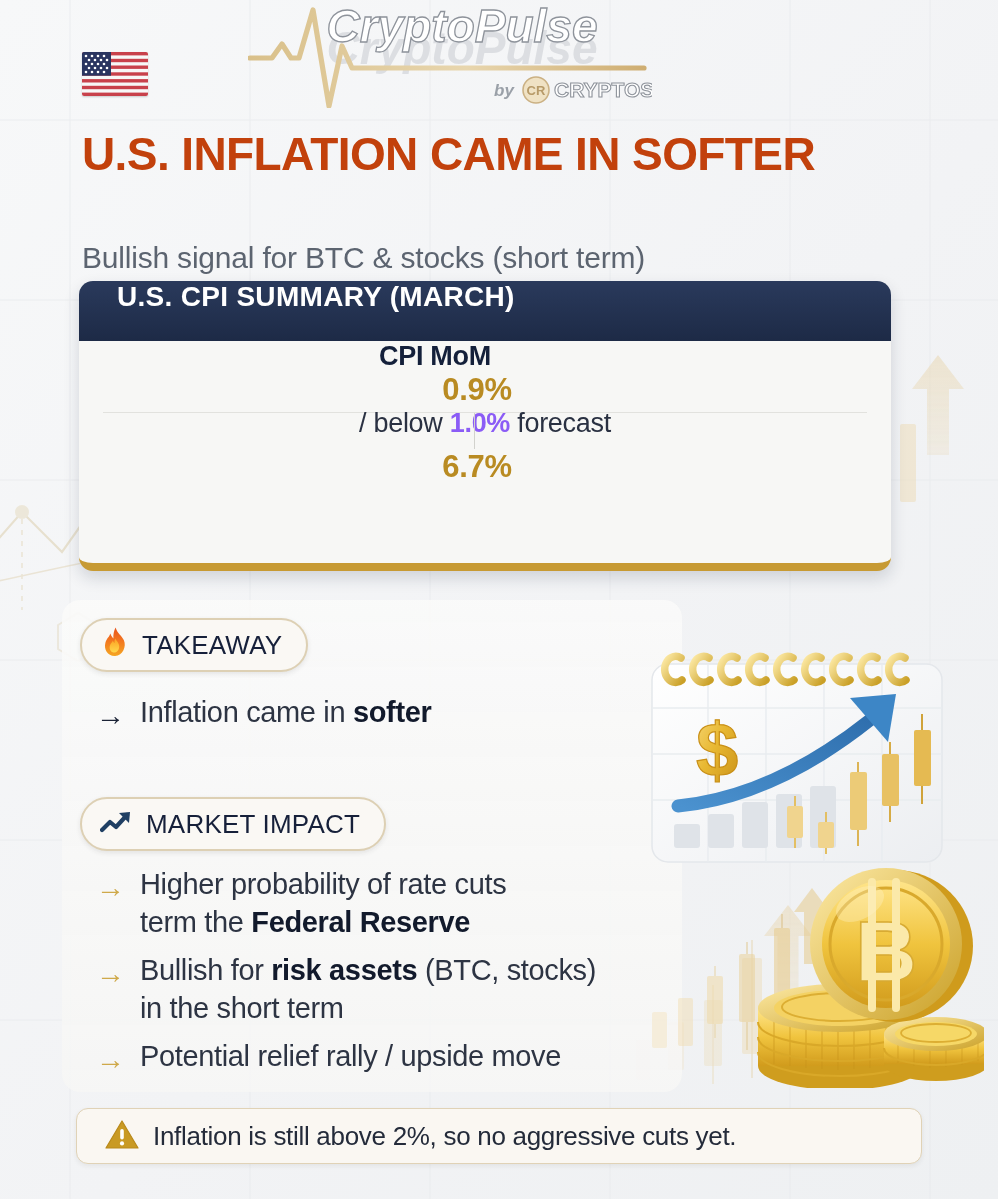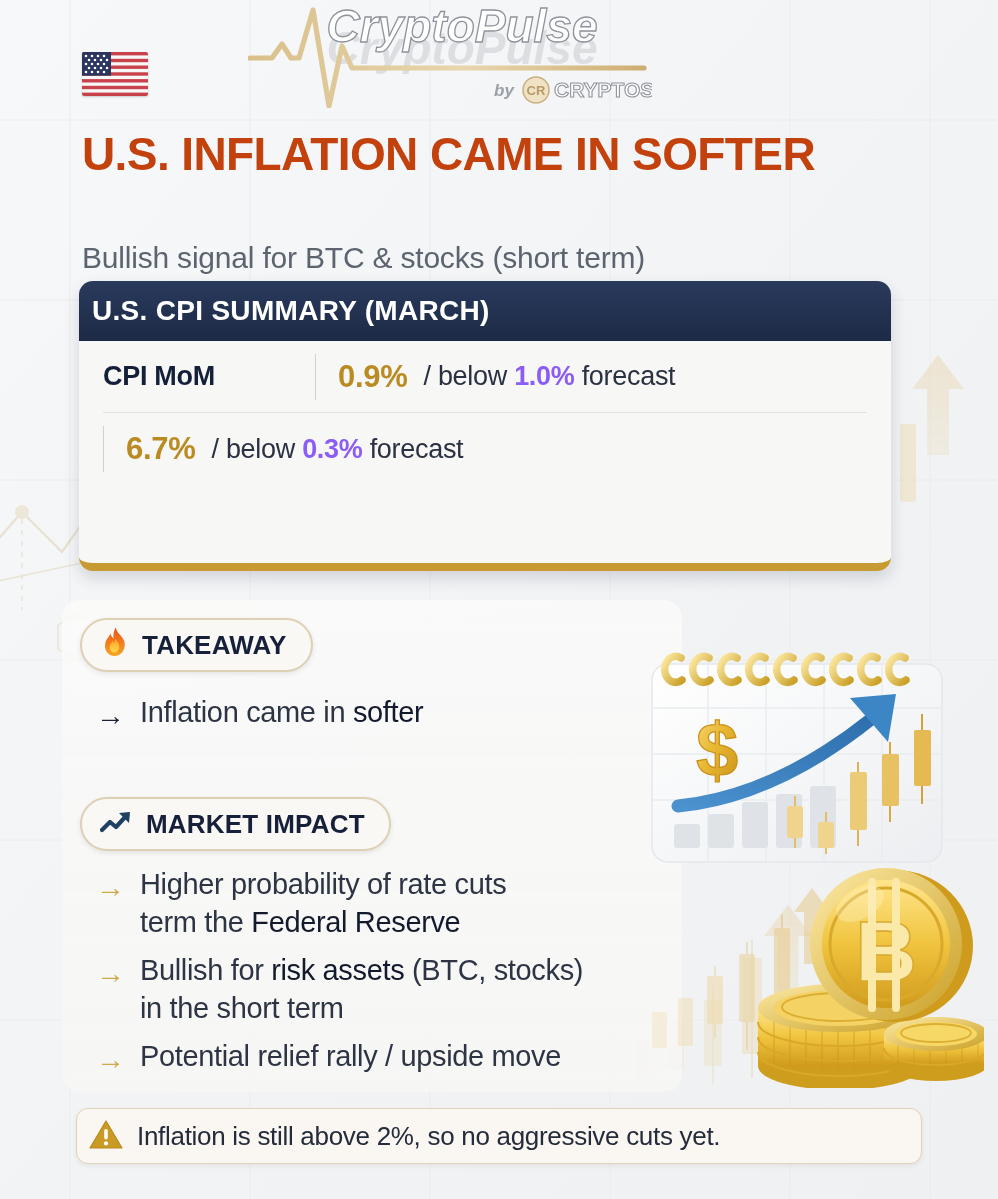--- a/index.html
+++ b/index.html
@@ -40,29 +40,30 @@
   
   .cpi-card {
     position:absolute; left:79px; top:281px; width:812px; height:290px;
     border-radius:14px; overflow:hidden;
     background:#f7f7f5;
     box-shadow:0 7px 16px rgba(25,35,60,.16);
     border-bottom:8px solid #c79a33;
   }
   .cpi-head {
     height:60px; background:linear-gradient(180deg,#2a3a5c 0%, #1d2a46 100%);
-    display:flex; align-items:center; padding-left:13px;
+    display:flex; align-items:flex-start; padding-left:38px;
   }
   .cpi-head-title {
     color:#fff; font-size:28px; font-weight:bold; letter-spacing:.3px;
   }
   .cpi-body { padding:0 24px; }
   .cpi-row {
     height:72px; display:flex; align-items:center;
     border-bottom:1px solid #e2e2de;
+    flex-direction:column;
   }
   .cpi-row:last-child { border-bottom:none; }
   .cpi-label {
     width:212px; font-size:27px; font-weight:bold; color:#14203a;
     letter-spacing:-0.3px; white-space:nowrap;
   }
   .cpi-sep { width:1px; height:46px; background:#d2d2cd; margin-right:22px; }
   .cpi-val {
     font-size:31px; font-weight:bold; color:#b98b22; letter-spacing:-0.3px;
     margin-right:16px; white-space:nowrap;
@@ -81,51 +82,51 @@
 
   
   .pill {
     position:absolute; display:inline-flex; align-items:center;
     height:54px; padding:0 24px 0 18px;
     background:#faf8f4; border:2px solid #ddd0b4;
     border-radius:27px;
     box-shadow:0 2px 5px rgba(40,40,35,.10);
   }
   .pill-label {
-    font-size:26px; font-weight:bold; color:#16203a; letter-spacing:.2px;
+    font-size:26px; font-weight:normal; color:#16203a; letter-spacing:.2px;
     margin-left:12px; white-space:nowrap;
   }
   #pill-takeaway { left:80px; top:618px; }
   #pill-market   { left:80px; top:797px; }
 
   
   .bullet {
     position:absolute; display:flex; align-items:flex-start; width:600px;
   }
   .bullet-arrow {
     flex:0 0 auto; width:44px; padding-top:3px;
     font-size:29px; line-height:1.28; font-weight:normal;
   }
   .arrow-dark { color:#1b2336; }
   .arrow-gold { color:#cfa94a; }
   .bullet-text {
     font-size:29px; line-height:1.3; color:#2d3443; letter-spacing:-0.35px;
   }
-  .bullet-text b { font-weight:normal; color:#121a2c; }
+  .bullet-text b { font-weight:bold; color:#121a2c; }
 
   #b-take  { left:96px; top:694px; }
   #b-rate  { left:96px; top:866px; }
   #b-risk  { left:96px; top:952px; }
   #b-rally { left:96px; top:1038px; }
 
   
   .footer-note {
     position:absolute; left:76px; top:1108px; width:846px; height:56px;
     background:#faf7f2; border:1.6px solid #e0d2b6; border-radius:12px;
-    display:flex; align-items:center; padding-left:12px;
+    display:flex; align-items:center; padding-left:28px;
     box-shadow:0 2px 5px rgba(40,40,35,.07);
   }
   .footer-text {
     font-size:26px; color:#242b3a; letter-spacing:-0.3px;
     margin-left:14px; white-space:nowrap;
   }
 
   
   .illo { position:absolute; left:634px; top:636px; width:350px; height:452px; }
   .illo svg { width:350px; height:452px; display:block; }
@@ -264,21 +265,20 @@
     <div class="cpi-row">
       <div class="cpi-label">CPI MoM</div>
       <div class="cpi-sep"></div>
       <div class="cpi-val">0.9%</div>
       <div class="cpi-note"><span>/</span> <span>below </span><b>1.0%</b><span> forecast</span></div>
     </div>
 
     <div class="cpi-row">
       <div class="cpi-sep"></div>
       <div class="cpi-val">6.7%</div>
-      <div class="cpi-note"><span>/</span> <span>below </span><b>0.3%</b><span> forecast</span></div>
     </div>
 
 
   </div>
 </div>
 
 <div class="panel"></div>
 
 <div class="pill" id="pill-takeaway">
   <span>

